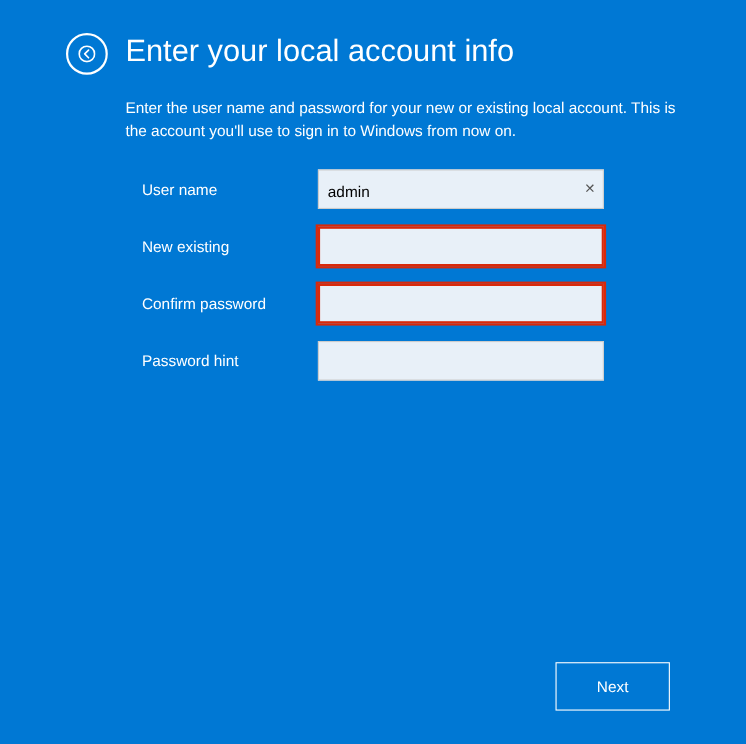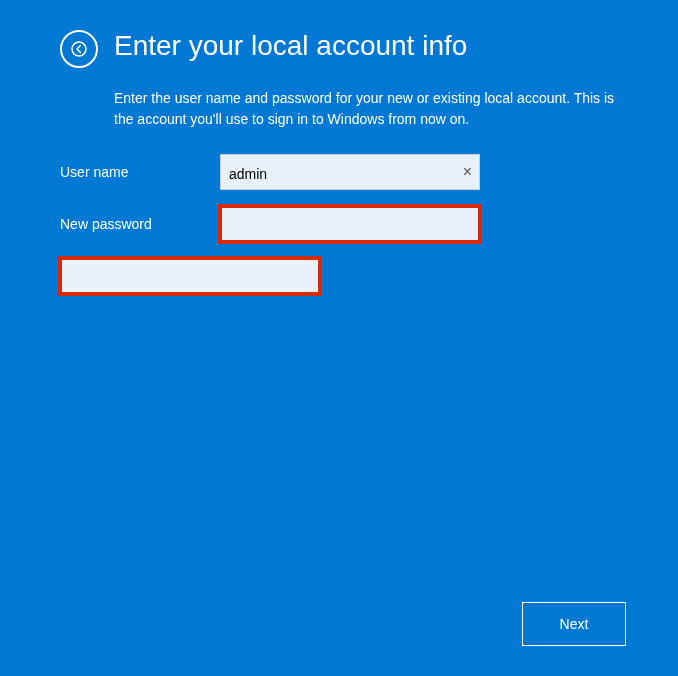--- a/index.html
+++ b/index.html
@@ -61,20 +61,21 @@
     }
 
     .form-section {
       margin-top: 24px;
     }
 
     .form-row {
       display: flex;
       align-items: center;
       margin-bottom: 16px;
+      justify-content: center;
     }
 
     .form-label {
       width: 160px;
       font-size: 14px;
       color: #ffffff;
       flex-shrink: 0;
     }
 
     .form-input-wrapper {
@@ -110,21 +111,21 @@
       font-size: 16px;
       padding: 2px 4px;
       display: flex;
       align-items: center;
       justify-content: center;
     }
 
     .footer {
       position: absolute;
       bottom: 30px;
-      right: 52px;
+      right: 69px;
       display: flex;
       gap: 8px;
     }
 
     .btn {
       width: 104px;
       height: 44px;
       border: 1px solid #ffffff;
       background: transparent;
       color: #ffffff;
@@ -156,32 +157,39 @@
       <label class="form-label">User name</label>
       <div class="form-input-wrapper">
         <input type="text" class="form-input" value="admin" style="">
         <button class="clear-btn">
           <span>×</span>
         </button>
       </div>
     </div>
 
     <div class="form-row">
-      <label class="form-label">New password</label>
+      <label class="form-label">New existing</label>
       <div class="form-input-wrapper">
         <input type="password" class="form-input error" value="" style="">
       </div>
     </div>
 
     <div class="form-row">
+      <label class="form-label">Confirm password</label>
       <div class="form-input-wrapper">
         <input type="password" class="form-input error" value="" style="">
       </div>
     </div>
 
+    <div class="form-row">
+      <label class="form-label">Password hint</label>
+      <div class="form-input-wrapper">
+        <input type="text" class="form-input" value="" style="">
+      </div>
+    </div>
 
   </div>
 
   <div class="footer">
     <button class="btn">Next</button>
   </div>
 
 </div>
 
 </body></html>

